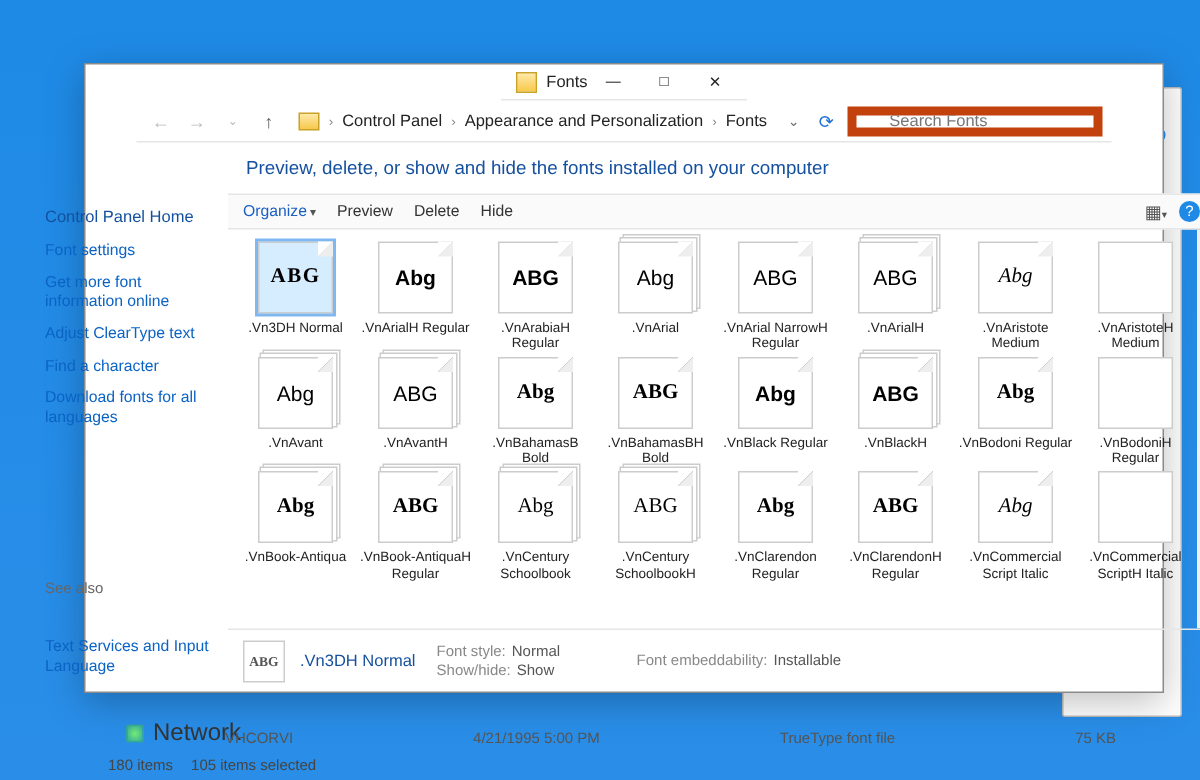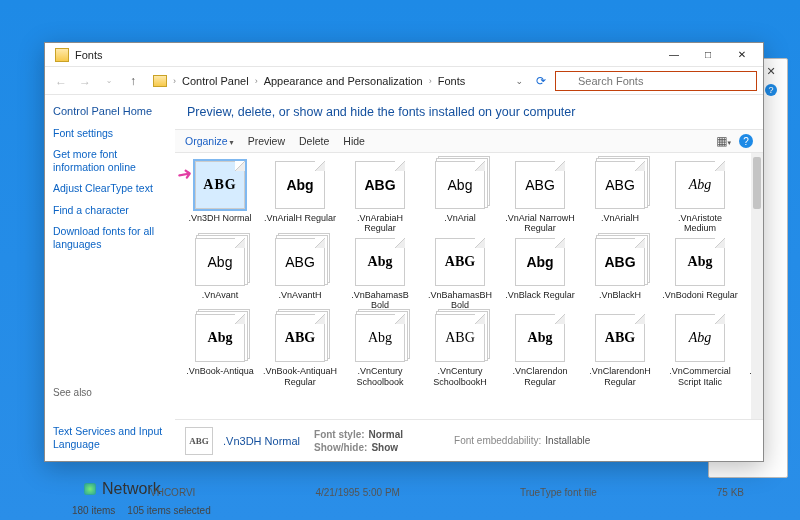--- a/index.html
+++ b/index.html
@@ -13,46 +13,46 @@
   .bg-window .ctl { display:flex; justify-content:flex-end; gap:4px; padding:6px 10px; font-size:11px; color:#444;}
   .bg-window .ctl span { width:12px; text-align:center; }
   .bg-window .sub { display:flex; justify-content:flex-end; gap:6px; padding:0 10px; color:#0a64c2; font-size:11px;}
   .bg-stat { position:absolute; left:72px; bottom:4px; color:#444; font-size:10px; display:flex; gap:12px;}
   .bg-network { position:absolute; left:84px; bottom:22px; font-size:16px; color:#333; display:flex; align-items:center; gap:6px;}
   .bg-network .gicon{ width:12px;height:12px;border:1px solid #3a9;border-radius:2px;display:inline-block;background:radial-gradient(#7e7,#3a9);}
   .bg-row { position:absolute; left:150px; bottom:22px; font-size:10px; color:#555; display:flex; gap:120px;}
   .bg-row span{white-space:nowrap;margin-top:46px;}
 
   .win {
-    position:absolute; left:44px; top:42px; width:720px; height:420px;
+    position:absolute; left:56px; top:42px; width:720px; height:420px;
     background:#fff; border:1px solid #8a8a8a; box-shadow:0 6px 24px rgba(0,0,0,.25);
-    display:flex; flex-direction:column;
+    display:flex; flex-direction:column;align-items:center;
   }
   .titlebar { height:24px; display:flex; align-items:center; padding:0 4px; border-bottom:1px solid #e6e6e6;}
   .titlebar .icon { width:14px;height:14px;margin:0 6px;background:linear-gradient(#ffe9a8,#f7c94b);border:1px solid #c9a227; display:inline-block;}
   .titlebar .title { font-size:11px; color:#222; flex:1;}
   .titlebar .ctlbtn { width:34px; height:20px; display:flex; align-items:center; justify-content:center; font-size:10px; color:#222;}
 
   .navbar { height:28px; display:flex; align-items:center; padding:2px 6px; gap:4px; border-bottom:1px solid #e6e6e6;}
   .navbtn { width:20px;height:20px;display:flex;align-items:center;justify-content:center;color:#555;font-size:12px;border-radius:3px;}
   .navbtn.dis{color:#bbb;}
   .bc { display:flex;align-items:center;gap:4px;font-size:11px;color:#222;margin-left:6px;}
   .bc .sep{color:#888;font-size:9px;}
   .bc .seg{padding:2px 2px;}
   .bc .folder-icon{width:14px;height:12px;background:linear-gradient(#ffe9a8,#f7c94b);border:1px solid #c9a227;display:inline-block;margin-right:2px;}
   .navbar .spacer{flex:1;}
   .navbar .drop{font-size:9px;color:#666;padding:0 4px;}
   .navbar .refresh{width:20px;text-align:center;color:#1e6fd6;font-size:12px;}
-  .search { width:202px;height:20px;border:1px solid #c2410c;font-size:11px;padding:1px 6px 1px 22px;color:#888;position:relative;}
+  .search { width:170px;height:20px;border:6px solid #c2410c;font-size:11px;padding:1px 6px 1px 22px;color:#888;position:relative;}
   .search-wrap{position:relative;}
   .search-wrap .sicon{position:absolute;left:5px;top:3px;font-size:11px;color:#888;}
 
   .body { flex:1; display:flex; min-height:0;}
   .sidebar { width:130px; padding:10px 8px; font-size:10.5px; color:#0b63c4; display:flex;flex-direction:column;gap:8px;}
-  .sidebar .hd{color:#14509e;font-size:11px;margin-bottom:2px;}
+  .sidebar .hd{color:#14509e;font-size:11px;margin-bottom:2px;margin-top:34px;}
   .sidebar a{color:#0b63c4;line-height:1.25;cursor:pointer;}
   .sidebar .arrow{color:#e23ca3;font-size:18px;position:absolute;left:132px;top:120px;transform:rotate(-10deg);}
   .sidebar .sa{margin-top:auto;color:#666;font-size:10px;}
   .sidebar .sa-link{color:#0b63c4;margin-top:19px;}
 
   .main { flex:1; display:flex; flex-direction:column; min-width:0; position:relative;}
   .main .heading{color:#14509e;font-size:12.5px;padding:10px 12px;}
   .toolbar{height:24px;border-top:1px solid #e6e6e6;border-bottom:1px solid #e6e6e6;display:flex;align-items:center;padding:0 10px;gap:14px;font-size:10.5px;color:#333;background:#fafafa;}
   .toolbar .org{color:#1a5fc4;}
   .toolbar .org .caret{font-size:8px;margin-left:2px;color:#555;}
@@ -345,21 +345,21 @@
         <div class="scrollbar">
             <div class="thumb"></div>
           </div>
       </div>
 
       <div class="details">
         <div class="mini">ABG</div>
         <div class="col">
           <div class="name">.Vn3DH Normal</div>
         </div>
-        <div class="col" style="margin-left:4px;font-weight:bold;">
+        <div class="col" style="margin-left:4px;">
           <div class="pair">
               <span class="k">Font style:</span>
               <span>Normal</span>
             </div>
           <div class="pair">
               <span class="k">Show/hide:</span>
               <span>Show</span>
             </div>
         </div>
         <div class="col" style="margin-left:41px;">

